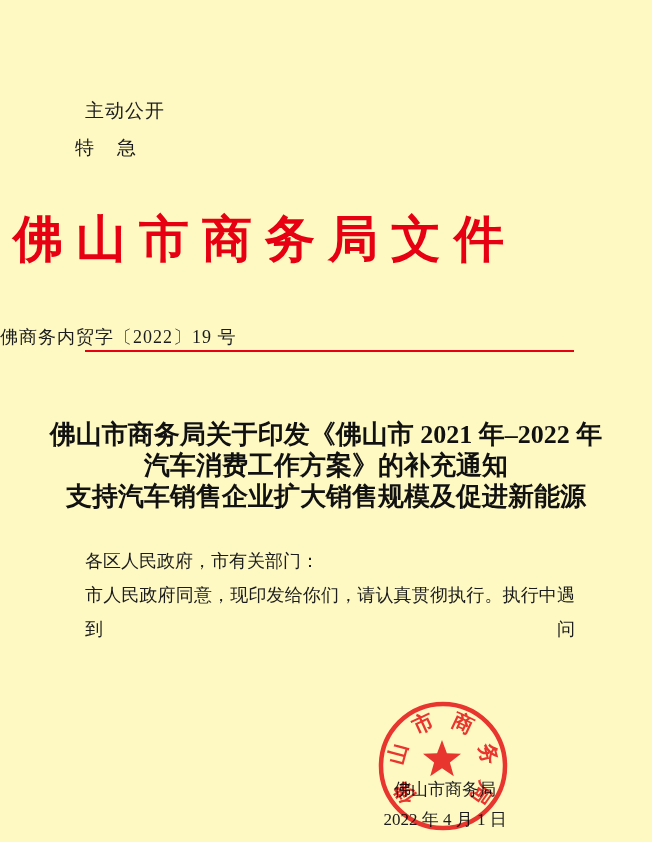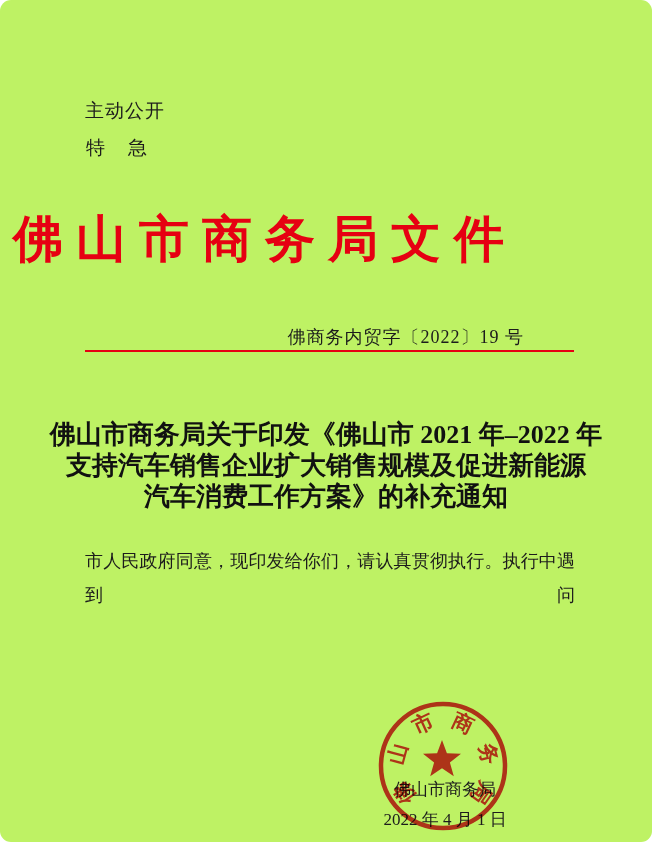--- a/index.html
+++ b/index.html
@@ -1,53 +1,52 @@
 <!DOCTYPE html>
 <html><head>
 <meta charset="utf-8">
 <style>
   html, body { margin: 0; padding: 0; background: #ffffff; }
   .page {
     position: relative;
     width: 652px;
     height: 842px;
-    background: #bef264;
+    background: #fef9c3;
     overflow: hidden;
     font-family: "Liberation Serif", "DejaVu Serif", serif;
     color: #1c1c1c;
-    border-radius: 11px;
   }
   .mark {
     position: absolute;
     font-family: "Liberation Sans", "DejaVu Sans", sans-serif;
     font-size: 19px;
     color: #1c1c1c;
     white-space: pre;
   }
   .disclosure { left: 85px; top: 98px; letter-spacing: 1px; }
   .refno      { top: 99px; right: 77px; font-size: 18px; }
-  .urgency    { left: 86px; top: 135px; letter-spacing: 2px; text-align: center; }
+  .urgency    { left: 75px; top: 135px; letter-spacing: 2px; text-align: center; }
   .masthead {
     position: absolute;
     left: 0; top: 206px;
     width: 516px;
     text-align: center;
     font-size: 50px;
     font-weight: bold;
     letter-spacing: 13px;
     text-indent: 13px;
     color: #e60012;
     font-family: Liberation Serif, serif;
     white-space: nowrap;
   }
   .docno {
     position: absolute;
     left: 0; top: 325px;
     width: 524px;
-    text-align: right;
+    text-align: left;
     font-size: 18px;
     letter-spacing: 1px;
   }
   .rule {
     position: absolute;
     left: 85px; top: 350px;
     width: 489px; height: 2px;
     background: #e60012;
   }
   .subject {
@@ -106,25 +105,26 @@
   <div class="mark urgency">特　急</div>
 
   <div class="masthead">佛山市商务局文件</div>
 
   <div class="docno">佛商务内贸字〔2022〕19 号</div>
 
   <div class="rule"></div>
 
   <div class="subject">
     <div>佛山市商务局关于印发《佛山市 2021 年–2022 年</div>
+    <div>汽车消费工作方案》的补充通知</div>
     <div>支持汽车销售企业扩大销售规模及促进新能源</div>
-    <div>汽车消费工作方案》的补充通知</div>
   </div>
 
   <div class="bodytext">
+    <div>各区人民政府，市有关部门：</div>
     <div class="fill">市人民政府同意，现印发给你们，请认真贯彻执行。执行中遇到问</div>
   </div>
 
   <div class="signature">
     <div>佛山市商务局</div>
     <div>2022 年 4 月 1 日</div>
   </div>
 
   <svg class="seal" viewBox="0 0 140 140" xmlns="http://www.w3.org/2000/svg">
     <circle cx="68" cy="68" r="62" fill="none" stroke="#e8262d" stroke-width="4.5"></circle>

